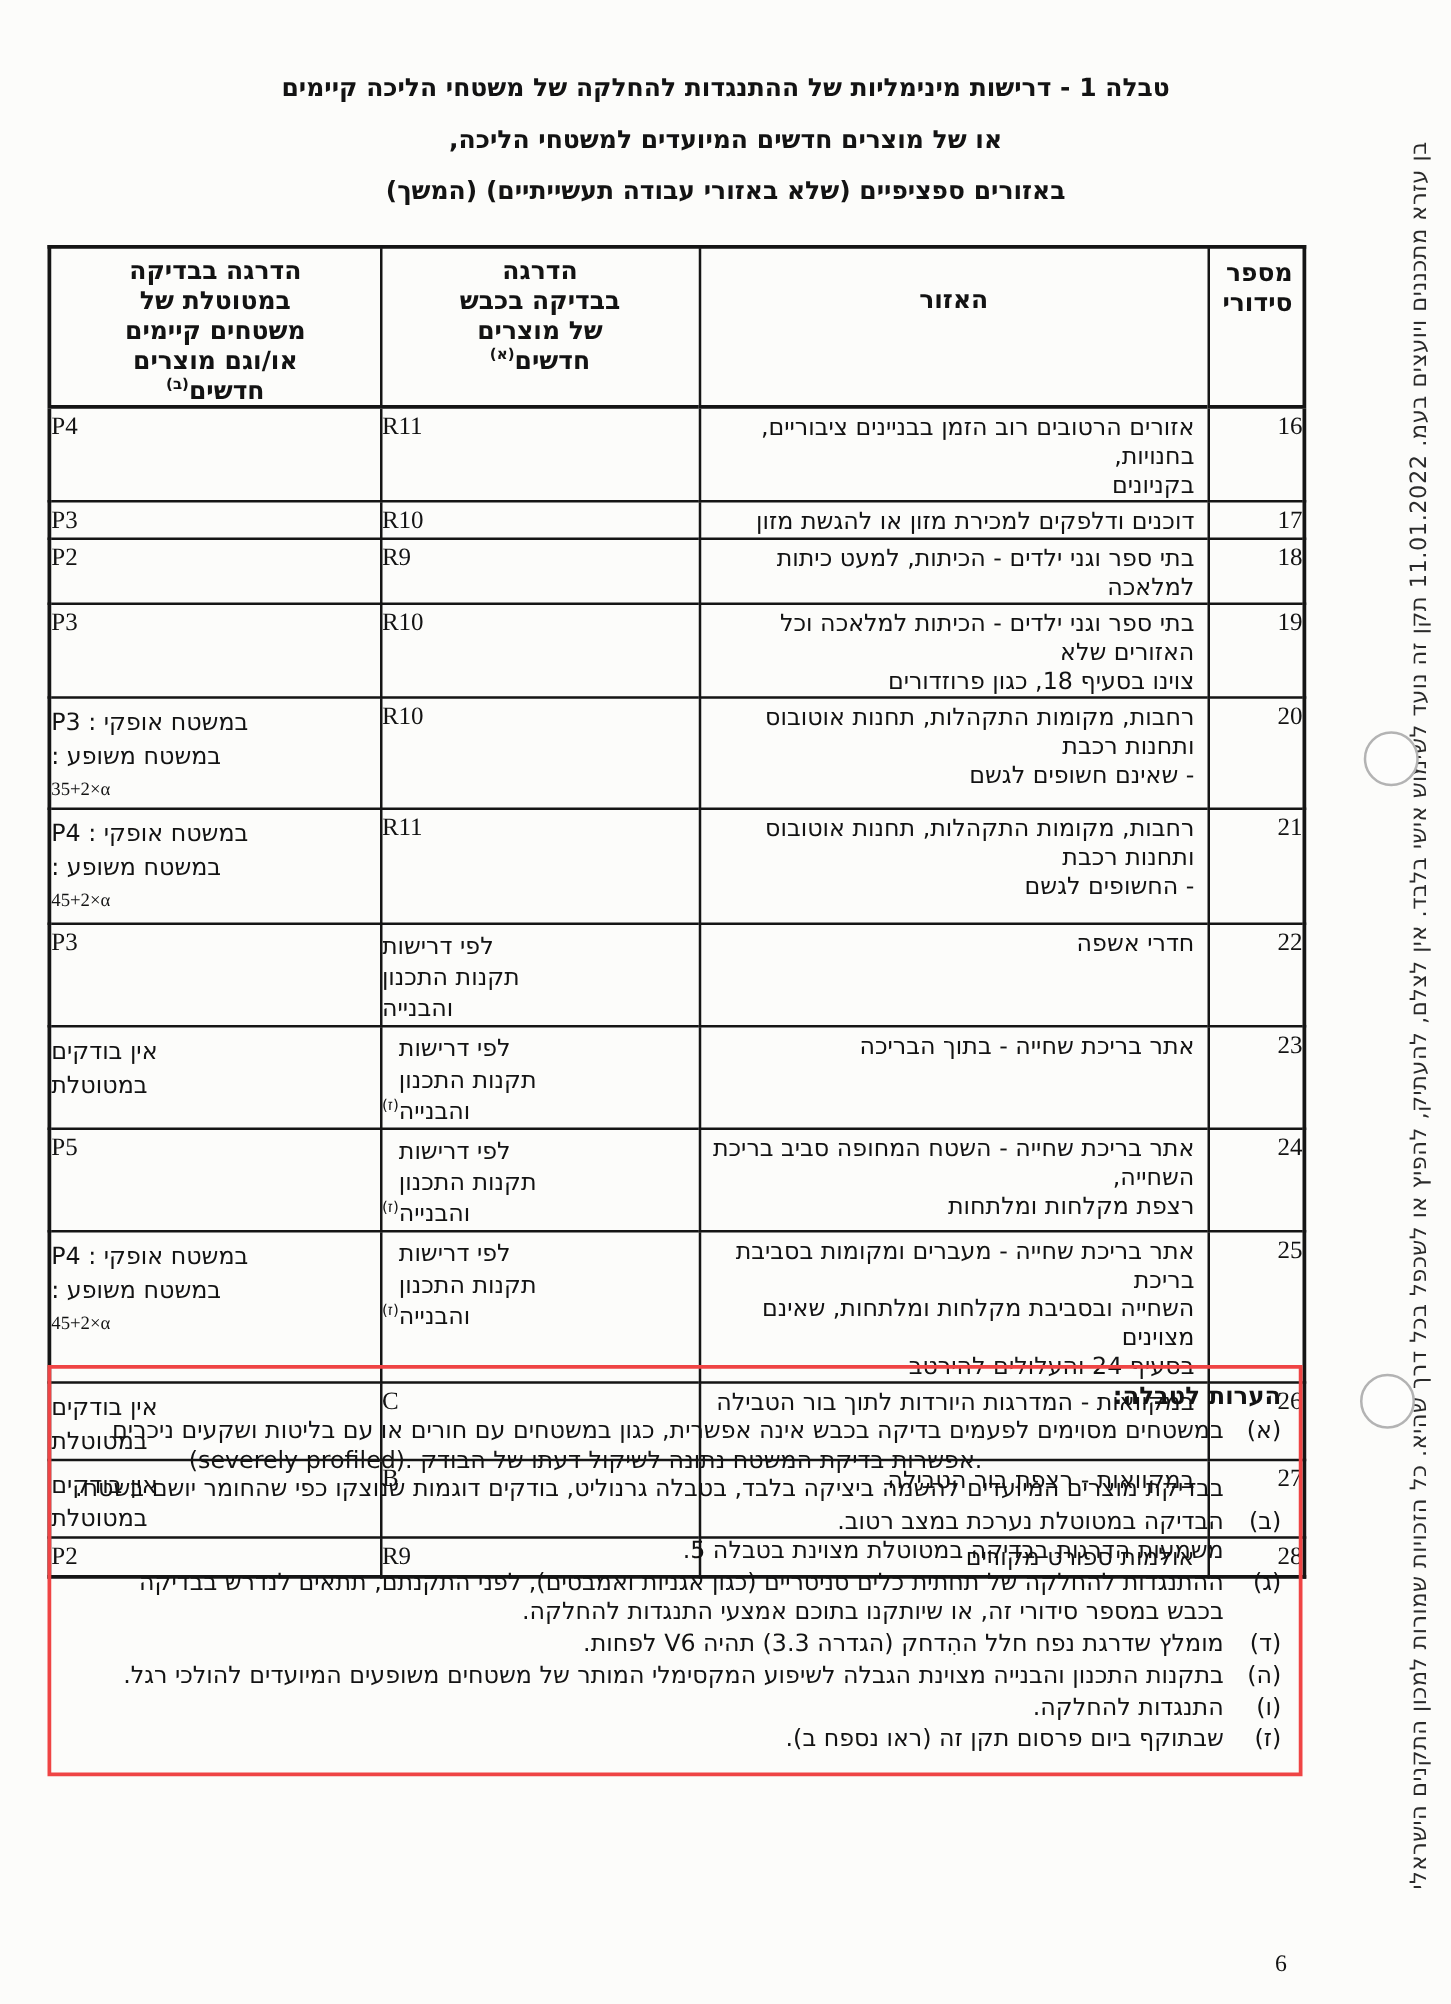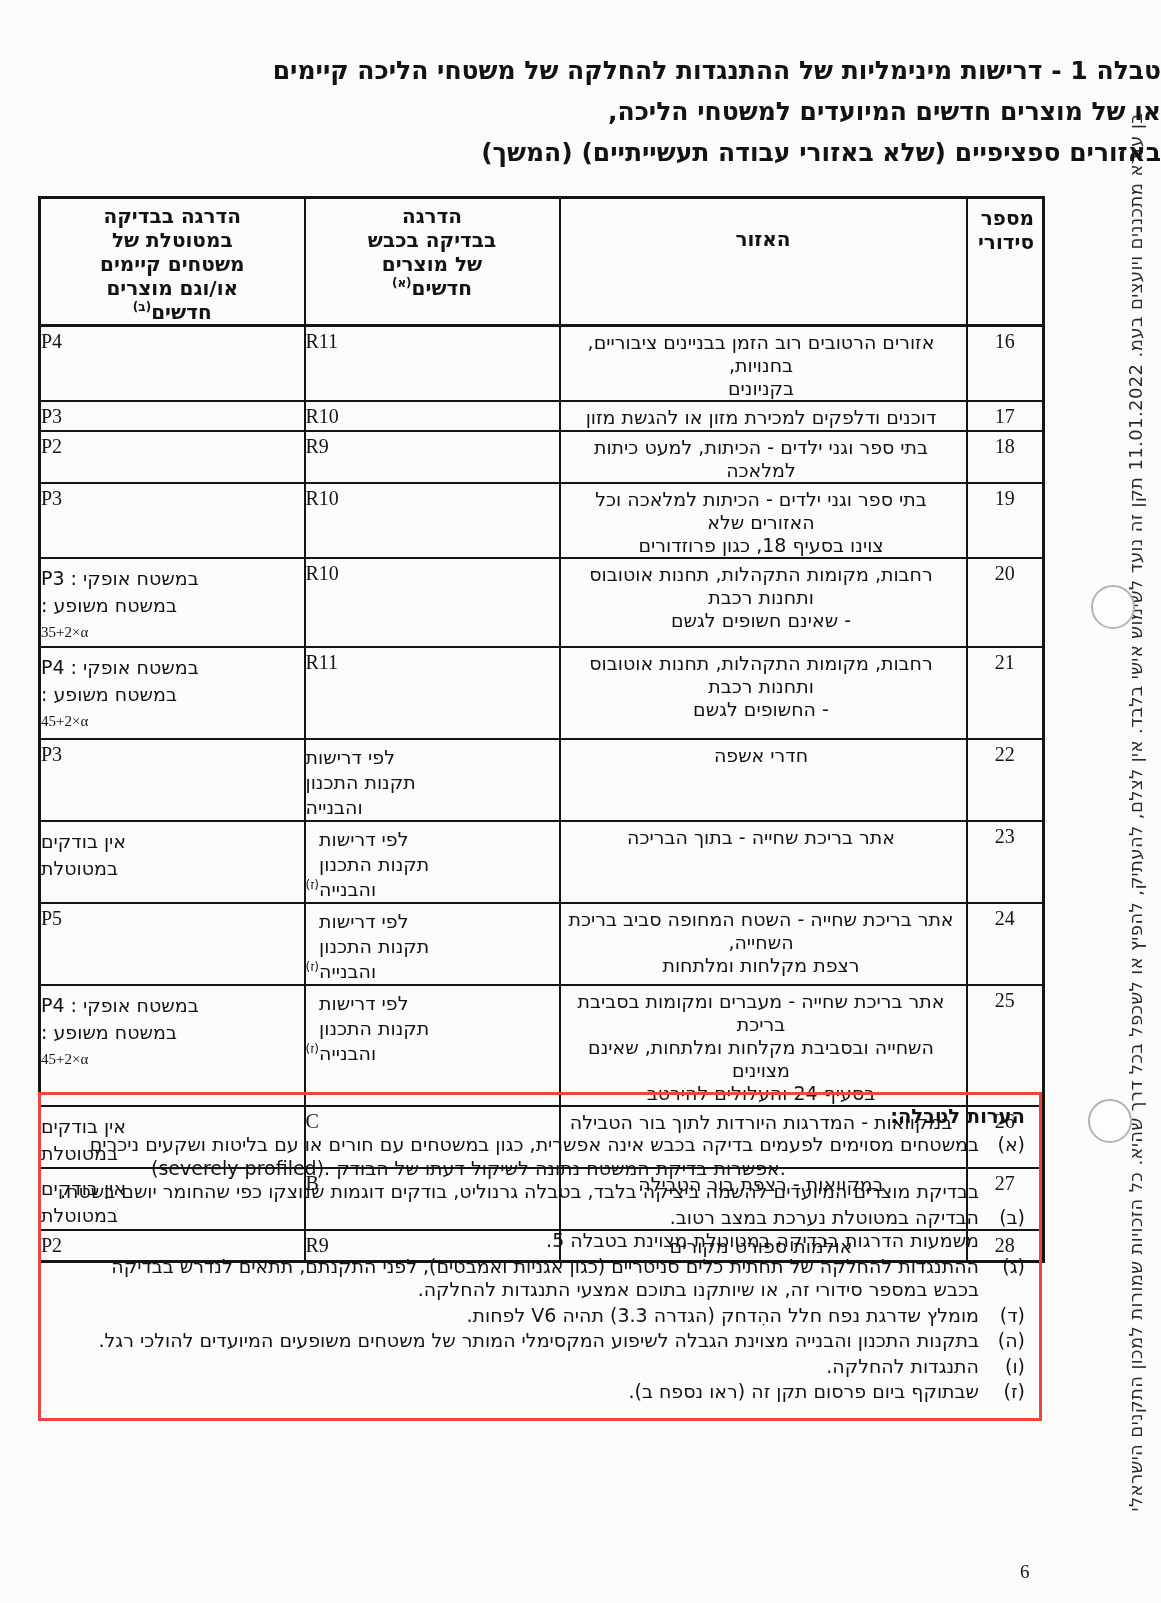--- a/index.html
+++ b/index.html
@@ -2,34 +2,34 @@
 <html lang="he"><head>
 <meta charset="utf-8">
 <style>
   html,body{margin:0;padding:0}
   body{
     width:1161px;height:1603px;position:relative;overflow:hidden;
     background:#fcfcfa;color:#131313;
     font-family:"DejaVu Sans",sans-serif;
   }
   
-  .title{position:absolute;top:50px;left:0;width:1161px;text-align:right;
-         font-weight:bold;font-size:25px;line-height:41px;direction:rtl}
+  .title{position:absolute;top:50px;left:0;width:1161px;text-align:center;
+         font-weight:bold;font-size:20px;line-height:41px;direction:rtl}
   
   table.doc{position:absolute;top:196px;left:38px;width:1004px;
             border-collapse:collapse;table-layout:fixed;direction:rtl;
             border:3px solid #151515}
   th,td{border:2px solid #151515;vertical-align:top;padding:0;overflow:hidden}
   thead th{border-bottom:3px solid #151515;font-size:20px;font-weight:bold;
            line-height:24px;padding-top:5px;text-align:center}
   th.h-serial{text-align:right;padding:7px 8px 0 0}
   th.h-area{padding-top:28px}
   .hc{white-space:pre-line}
-  td.num{font-family:"Liberation Serif",serif;font-size:20px;text-align:center;padding-top:3px}
-  td.area{font-size:19px;line-height:23px;text-align:center;
+  td.num{font-family:"Liberation Serif",serif;font-size:20px;padding-top:3px}
+  td.area{font-size:19px;line-height:23px;text-align:right;
           padding:4px 10px 0 6px;white-space:pre-line}
   td.ramp,td.pend{text-align:left;font-size:19px}
   .code{font-family:"Liberation Serif",serif;font-size:20px;display:inline-block;padding-top:3px}
   .ml{white-space:pre-line;line-height:25px;display:inline-block;padding-top:5px}
   .cl{line-height:27px}
   .cl.formula{font-family:"Liberation Serif",serif;font-size:15px;line-height:27px}
   .pend .first-pad{padding-top:6px}
   sup{font-size:12px;line-height:0}
   
   .notes{position:absolute;left:38px;top:1092px;width:1004px;height:329px;

